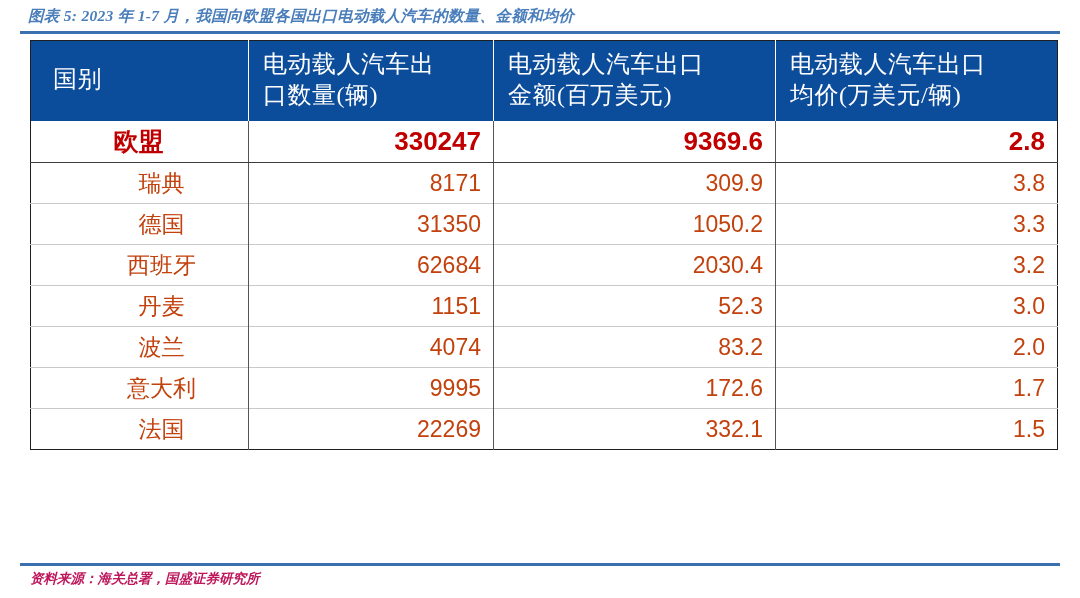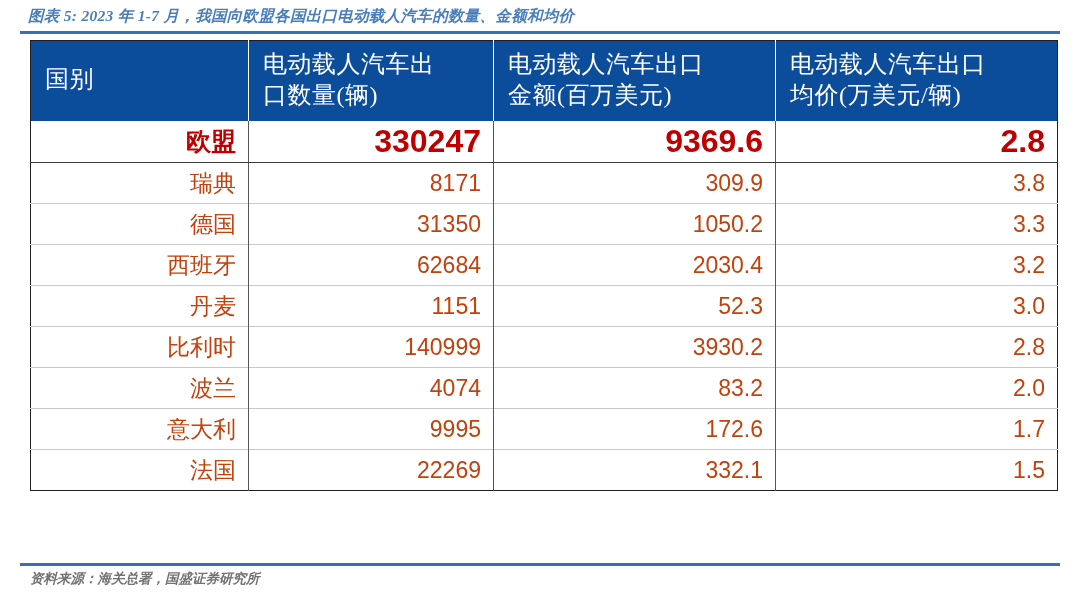--- a/index.html
+++ b/index.html
@@ -48,21 +48,21 @@
 
   
   .source {
     position: absolute;
     left: 30px;
     top: 570px;
     font-family: "Liberation Serif", "DejaVu Serif", serif;
     font-style: italic;
     font-weight: bold;
     font-size: 13.5px;
-    color: #737373;
+    color: #be185d;
     white-space: nowrap;
   }
 
   
   .table-wrap {
     position: absolute;
     left: 30px;
     top: 40px;
     width: 1027px;
   }
@@ -86,38 +86,38 @@
     line-height: 1.30;
     text-align: left;
     vertical-align: middle;
     padding: 6px 9px 8px 14px;
     height: 80px;
     border-right: 1.5px solid #ffffff;
     box-sizing: border-box;
     letter-spacing: 0.5px;
   }
   thead th:last-child { border-right: none; }
-  thead th.th-country { padding-left: 14px; }
+  thead th.th-country { padding-left: 22px; }
 
   tbody td {
     height: 41px;
     box-sizing: border-box;
     font-family: "Liberation Serif", "DejaVu Serif", serif;
     font-size: 23px;
     color: #c2410c;
     border-top: 1px solid #C9C9C9;
     border-right: 1.2px solid #555555;
     padding: 0 12px 0 14px;
     vertical-align: middle;
     white-space: nowrap;
   }
   tbody td:last-child { border-right: none; }
 
   td.country {
-    text-align: right;
+    text-align: center;
     padding-left: 56px;
   }
   td.num {
     text-align: right;
     font-family: "Liberation Sans", "DejaVu Sans", sans-serif;
     font-size: 23px;
   }
 
   
   tr.total td {
@@ -127,21 +127,21 @@
     border-bottom: 1.6px solid #3d3d3d;
     height: 42px;
   }
   tr.total td.country {
     padding-left: 10px;
     font-family: "Liberation Serif", "DejaVu Serif", serif;
     font-size: 25px;
   }
   tr.total td.num {
     font-family: "Liberation Sans", "DejaVu Sans", sans-serif;
-    font-size: 32px;
+    font-size: 26px;
     margin-top: 37px;
   }
   tbody tr.total + tr td { border-top: none; }
   tbody tr:last-child td { border-bottom: none; }
 </style>
 </head>
 <body>
 
 <div class="page">
 
@@ -207,26 +207,20 @@
           <td class="num">3.2</td>
         </tr>
 
         <tr>
           <td class="country">丹麦</td>
           <td class="num">1151</td>
           <td class="num">52.3</td>
           <td class="num">3.0</td>
         </tr>
 
-        <tr>
-          <td class="country">比利时</td>
-          <td class="num">140999</td>
-          <td class="num">3930.2</td>
-          <td class="num">2.8</td>
-        </tr>
 
 
         <tr>
           <td class="country">波兰</td>
           <td class="num">4074</td>
           <td class="num">83.2</td>
           <td class="num">2.0</td>
         </tr>
 
         <tr>

